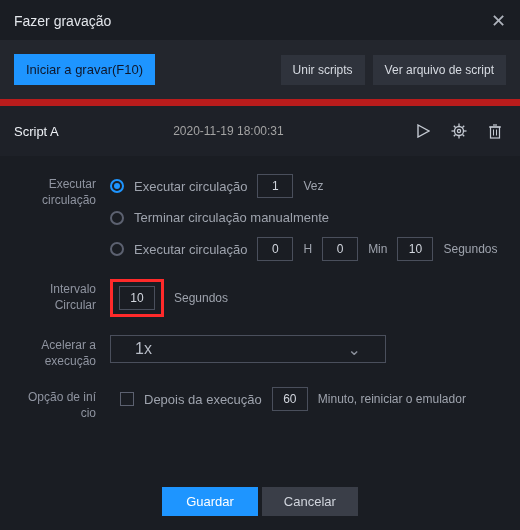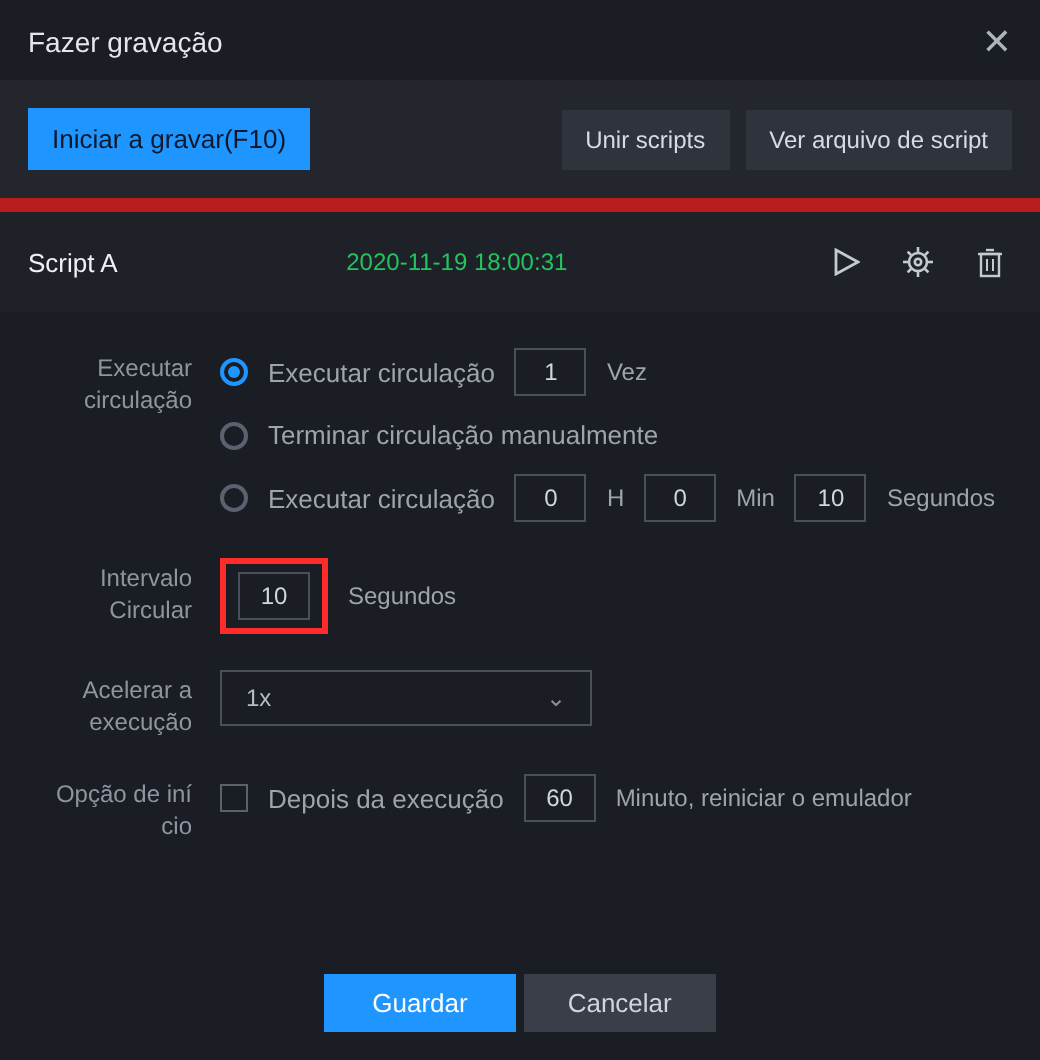--- a/index.html
+++ b/index.html
@@ -45,21 +45,21 @@
     cursor: pointer;
   }
   .script-row {
     display: flex;
     align-items: center;
     padding: 14px 14px;
     border-top: 7px solid #b91c1c;
     background: #1e2128;
   }
   .script-name { color: #eef1f6; font-size: 13px; }
-  .script-ts { flex: 1; text-align: center; color: #22c55e; font-size: 12px; }
+  .script-ts { flex: 1; text-align: center; color: #a3a3a3; font-size: 12px; }
   .icon-btn { width: 22px; height: 22px; display:flex;align-items:center;justify-content:center;color:#c4c9d2;cursor:pointer;margin-left:14px;}
   .panel { padding: 18px 18px 0 18px; }
   .form-row { display: flex; margin-bottom: 18px; }
   .form-label {
     width: 92px;
     text-align: right;
     padding-right: 14px;
     padding-top: 3px;
     color: #8f94a0;
     font-size: 12px;
@@ -79,24 +79,24 @@
   .num-input {
     width: 36px; height: 24px;
     background: transparent;
     border: 1px solid #4a4f5c;
     color: #d2d6de;
     text-align: center;
     font-size: 12px;
   }
   .unit { color:#9ea3ad; font-size:12px; }
   .select {
-    width: 186px; height: 28px;
+    width: 276px; height: 28px;
     border: 1px solid #4a4f5c;
     display:flex; align-items:center; justify-content:space-between;
-    padding: 0 12px; color:#b6bbc5; cursor:pointer; font-size:12px;
+    padding: 0 24px; color:#b6bbc5; cursor:pointer; font-size:16px;
   }
   .chev { color:#8b909b; }
   .footer {
     position: absolute;
     bottom: 0; left:0; right:0;
     display:flex; justify-content:center; gap:4px;
     padding: 12px 0 14px 0;
     background:#1a1d23;
   }
   .btn-save { background:#1e95ff;border:none;color:#fff;padding:7px 24px;font-size:13px;cursor:pointer;}
@@ -196,21 +196,21 @@
   <div class="form-row">
     <div class="form-label">Acelerar a execução</div>
     <div class="form-body">
       <div class="select">
         <span>1x</span>
         <span class="chev">⌄</span>
       </div>
     </div>
   </div>
 
-  <div class="form-row" style="margin-bottom:21px;">
+  <div class="form-row" style="margin-bottom:21px;gap:10px;">
     <div class="form-label" style="white-space:pre-line;">Opção de iní
 cio</div>
     <div class="form-body">
       <div class="opt-line" style="margin-bottom:0;">
         <span class="checkbox"></span>
         <span>Depois da execução</span>
         <input class="num-input" value="60" style="">
         <span class="unit">Minuto, reiniciar o emulador</span>
       </div>
     </div>

